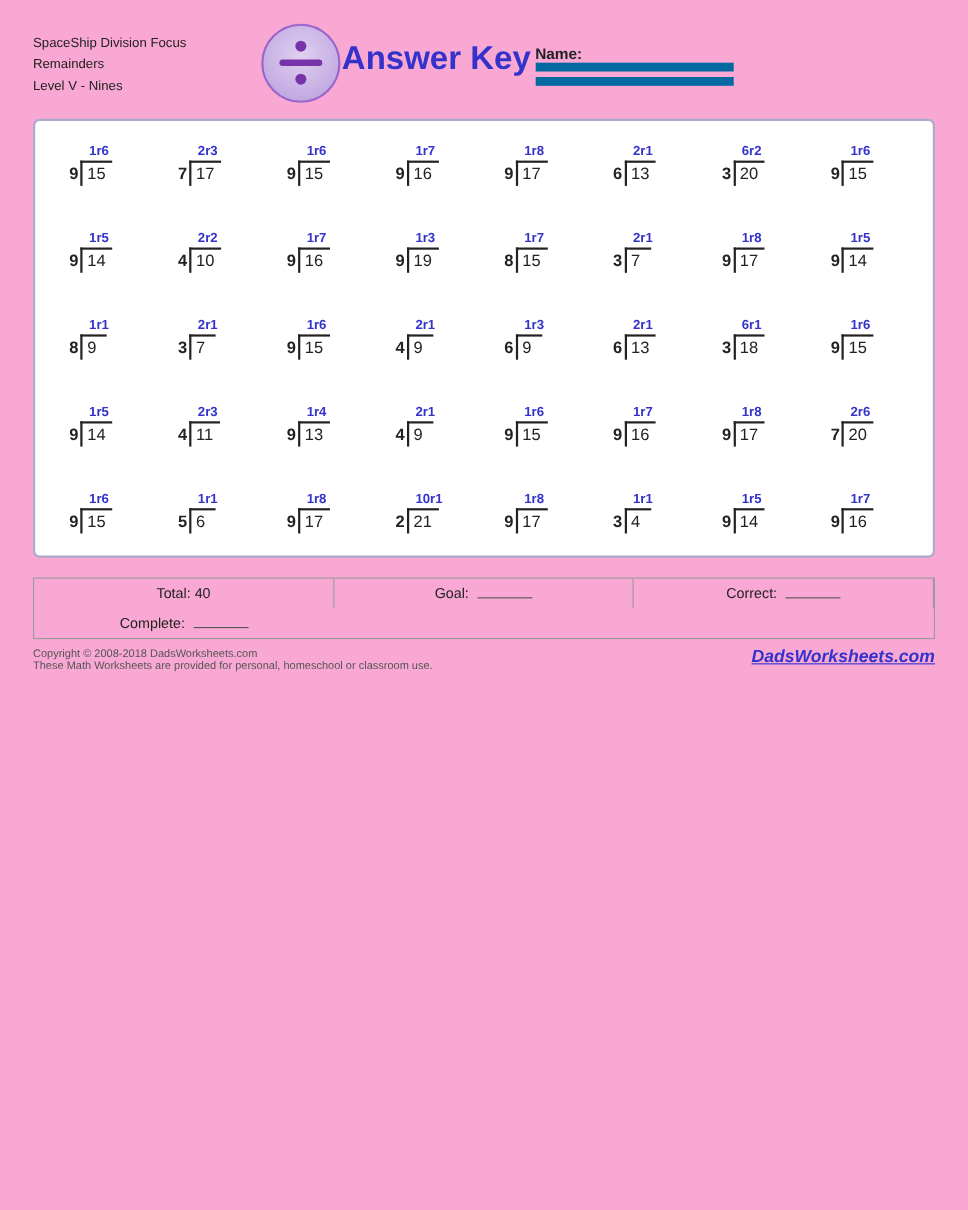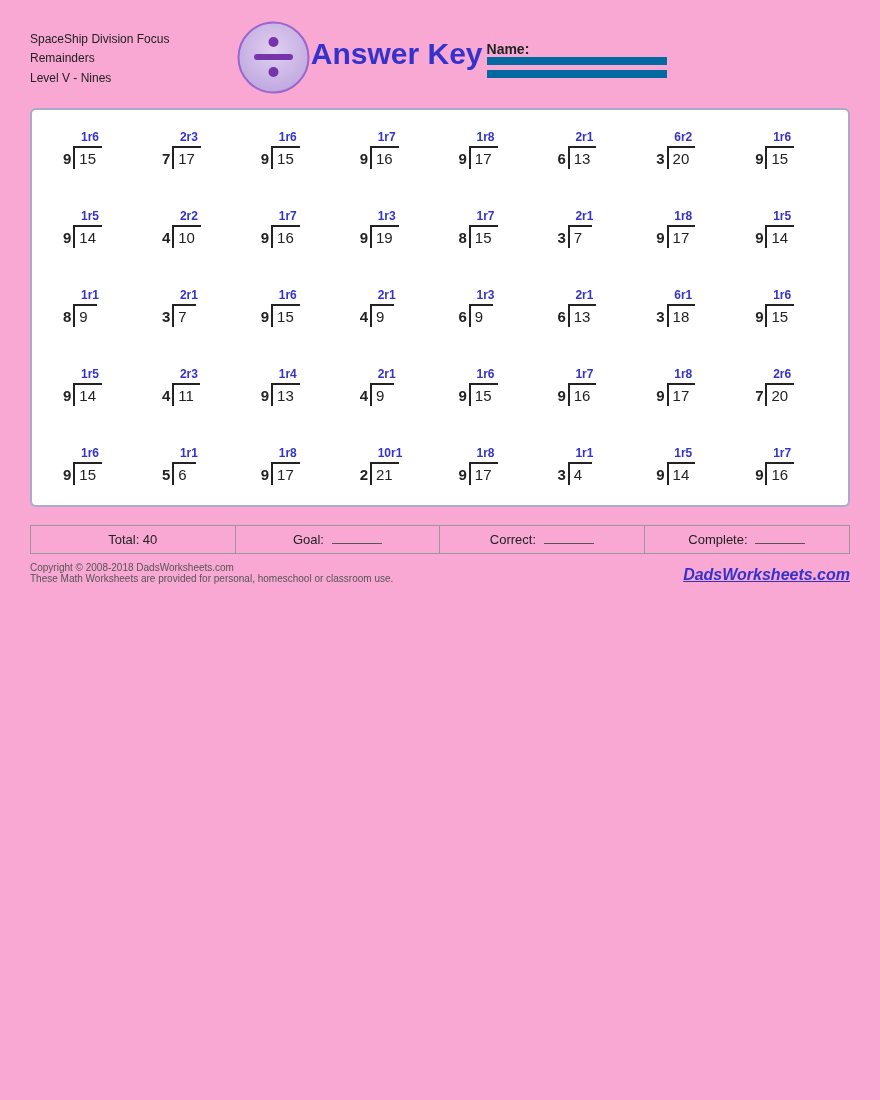--- a/index.html
+++ b/index.html
@@ -110,21 +110,21 @@
       border-left: 2px solid #222;
       padding: 2px 6px 2px 4px;
       font-size: 15px;
       font-weight: normal;
       color: #222;
       min-width: 24px;
     }
 
     .footer-bar {
       display: grid;
-      grid-template-columns: 1fr 1fr 1fr 1fr;
+      grid-template-columns: 1fr 1fr 1fr;
       border: 1.5px solid #999;
       margin-top: 18px;
       font-size: 13px;
     }
 
     .footer-cell {
       padding: 6px 10px;
       border-right: 1.5px solid #999;
       text-align: center;
     }
@@ -135,21 +135,21 @@
 
     .footer-line {
       display: inline-block;
       border-bottom: 1.5px solid #555;
       width: 50px;
       margin-left: 4px;
     }
 
     .copyright-bar {
       display: flex;
-      align-items: flex-end;
+      align-items: flex-start;
       justify-content: space-between;
       margin-top: 8px;
       font-size: 10px;
       color: #555;
     }
 
     .dads-logo {
       font-size: 16px;
       font-style: italic;
       color: #3333cc;

